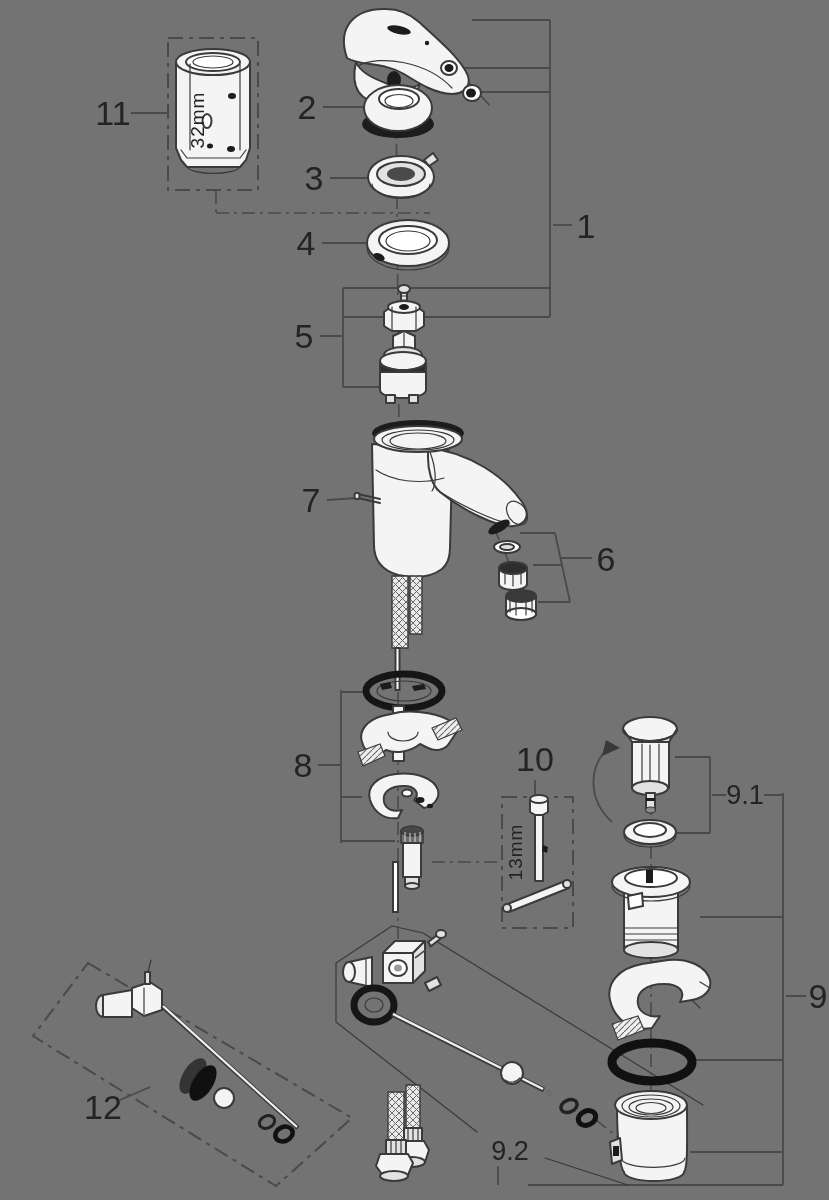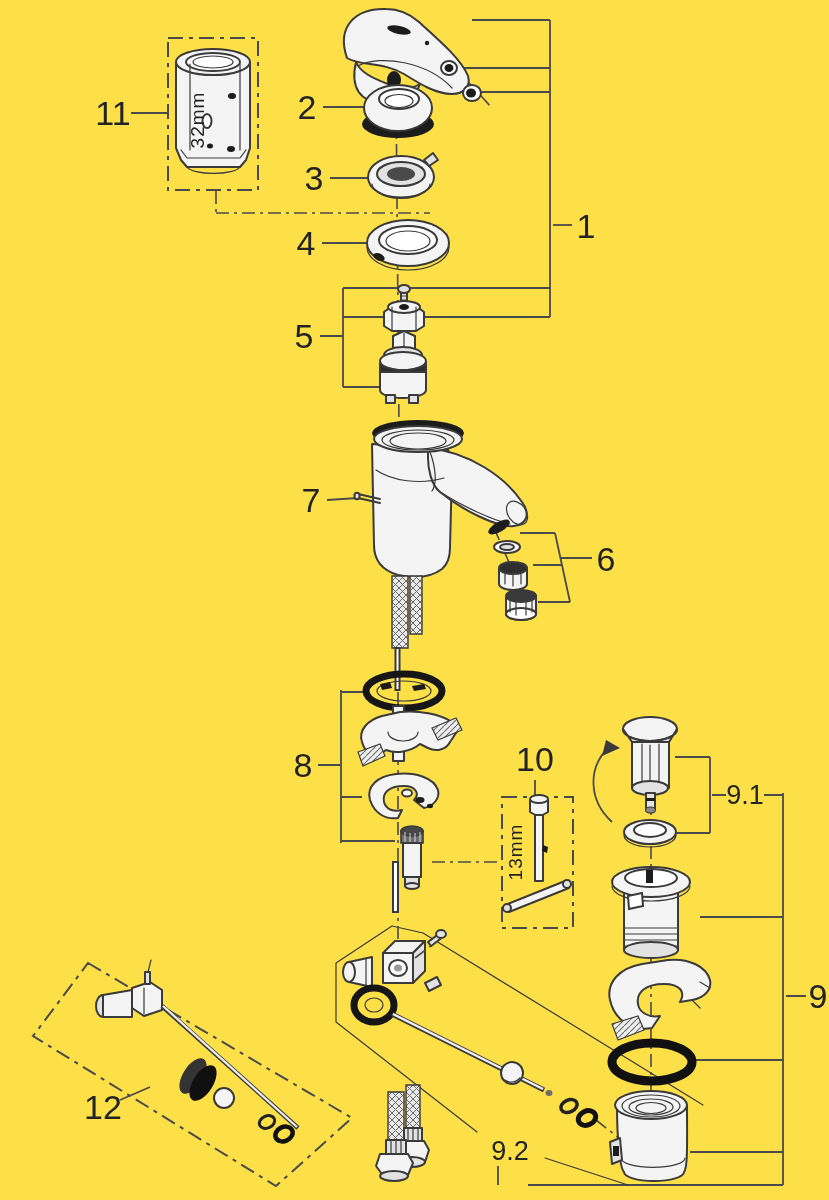--- a/index.html
+++ b/index.html
@@ -1,16 +1,16 @@
 <!DOCTYPE html>
 <html><head>
 <meta charset="utf-8">
 <style>
   html,body{margin:0;padding:0;background:#fff;}
-  #stage{position:relative;width:829px;height:1200px;background:#fde047;overflow:hidden;
+  #stage{position:relative;width:829px;height:1200px;background:#737373;overflow:hidden;
          font-family:"Liberation Sans", sans-serif;}
   svg{display:block}
   .ln{fill:none;stroke:#3a3a3a;stroke-width:2;stroke-linecap:round;stroke-linejoin:round}
   .thin{fill:none;stroke:#3a3a3a;stroke-width:1.2;stroke-linecap:round;stroke-linejoin:round}
   .conn{fill:none;stroke:#4a4a4a;stroke-width:1.8;stroke-linecap:butt}
   .axis{fill:none;stroke:#4a4a4a;stroke-width:1.6;stroke-dasharray:13 5 3 5}
   .dbox{fill:none;stroke:#4a4a4a;stroke-width:2;stroke-dasharray:15 6 4 6}
   .fl{fill:#f4f4f4;stroke:#3a3a3a;stroke-width:2;stroke-linejoin:round}
   .fm{fill:#e2e2e2;stroke:#3a3a3a;stroke-width:2;stroke-linejoin:round}
   .fw{fill:#ffffff;stroke:#3a3a3a;stroke-width:2}

